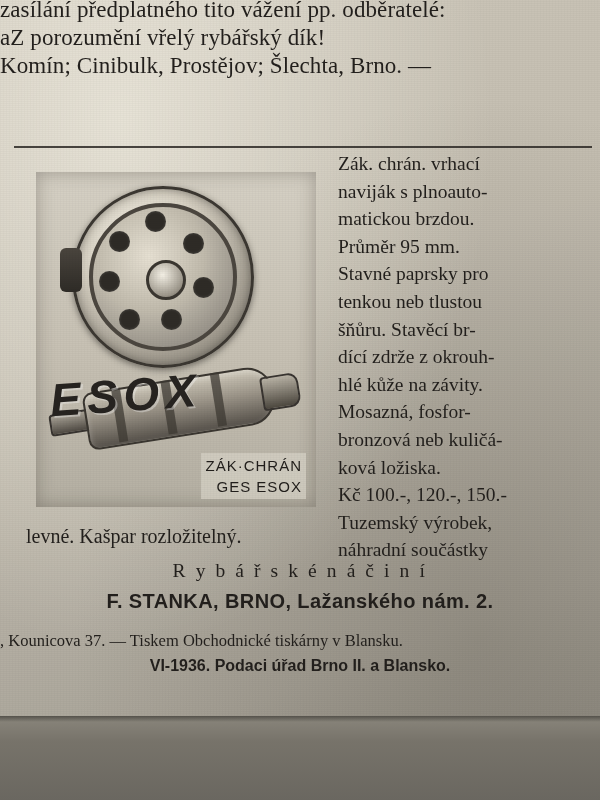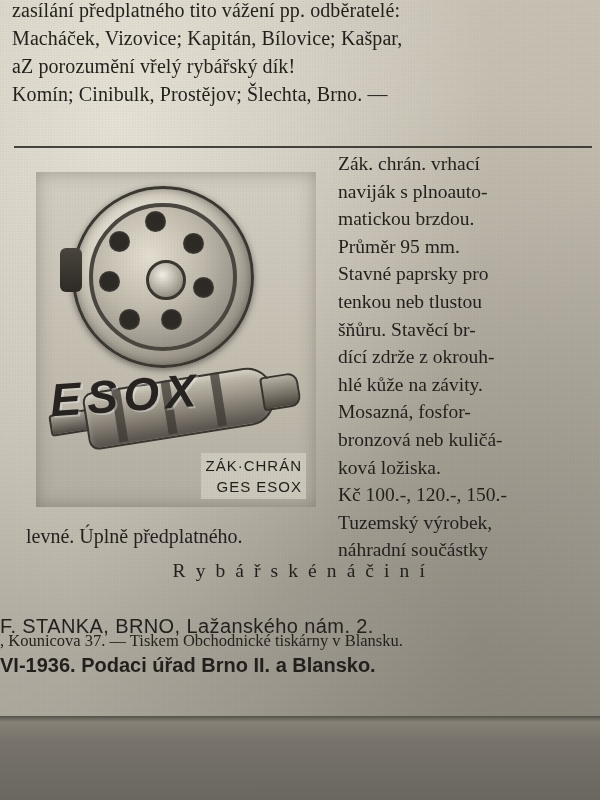--- a/index.html
+++ b/index.html
@@ -52,24 +52,24 @@
     background: linear-gradient(180deg, rgba(40,38,34,.55), rgba(40,38,34,0));
   }
 
   .col {
     position: absolute;
     color: #221f1c;
   }
 
   
   #top-text {
-    left: 12px;
+    left: 0;
     top: 0px;
     width: 574px;
-    font-size: 20px;
+    font-size: 23px;
     line-height: 28px;
     letter-spacing: .1px;
   }
   #top-text .ln {
     white-space: nowrap;
     overflow: hidden;
   }
   #top-text .ln.first {
     margin-top: -4px;
   }
@@ -238,54 +238,53 @@
     top: 560px;
     width: 600px;
     text-align: center;
     font-size: 19.5px;
     letter-spacing: 2.6px;
   }
   #firm {
     left: 0;
     top: 590px;
     width: 600px;
-    text-align: left;
+    text-align: center;
     font-family: "Liberation Sans", sans-serif;
-    font-weight: normal;
+    font-weight: bold;
     font-size: 20px;
     letter-spacing: .4px;
-    margin-top: 25px;
   }
 
   
   #colophon {
     left: 0px;
     top: 628px;
     width: 600px;
     font-size: 16.5px;
     line-height: 25px;
   }
   #colophon .ln { white-space: nowrap; }
   #colophon .bold {
     font-family: "Liberation Sans", sans-serif;
     font-weight: bold;
-    font-size: 20px;
+    font-size: 16px;
+    text-align: center;
   }
 
   
   .ink { filter: blur(.18px); }
 </style>
 </head>
 <body>
 
 <div id="page">
 
   <div class="col ink" id="top-text">
     <div class="ln first">zasílání předplatného tito vážení pp. odběratelé:</div>
-    <div class="ln">Macháček, Vizovice; Kapitán, Bílovice; Kašpar,</div>
     <div class="ln">aZ porozumění vřelý rybářský dík!</div>
     <div class="ln">Komín; Cinibulk, Prostějov; Šlechta, Brno. —</div>
   </div>
 
   <div id="rule"></div>
 
   <div id="adcut">
     <div class="plate"></div>
 
     <div class="reel-wrap">
@@ -331,21 +330,21 @@
     <div class="ln">dící zdrže z okrouh-</div>
     <div class="ln">hlé kůže na závity.</div>
     <div class="ln">Mosazná, fosfor-</div>
     <div class="ln">bronzová neb kuličá-</div>
     <div class="ln">ková ložiska.</div>
     <div class="ln">Kč 100.-, 120.-, 150.-</div>
     <div class="ln">Tuzemský výrobek,</div>
     <div class="ln">náhradní součástky</div>
   </div>
 
-  <div class="col ink" id="levne">levné. Úplně předplatného.</div>
+  <div class="col ink" id="levne">levné. Kašpar rozložitelný.</div>
 
   <div class="col ink" id="rybarske">R y b á ř s k é   n á č i n í</div>
 
   <div class="col ink" id="firm">F. STANKA, BRNO, Lažanského nám. 2.</div>
 
   <div class="col ink" id="colophon">
     <div class="ln">, Kounicova 37. — Tiskem Obchodnické tiskárny v Blansku.</div>
     <div class="ln bold">VI-1936. Podaci úřad Brno II. a Blansko.</div>
   </div>
 

